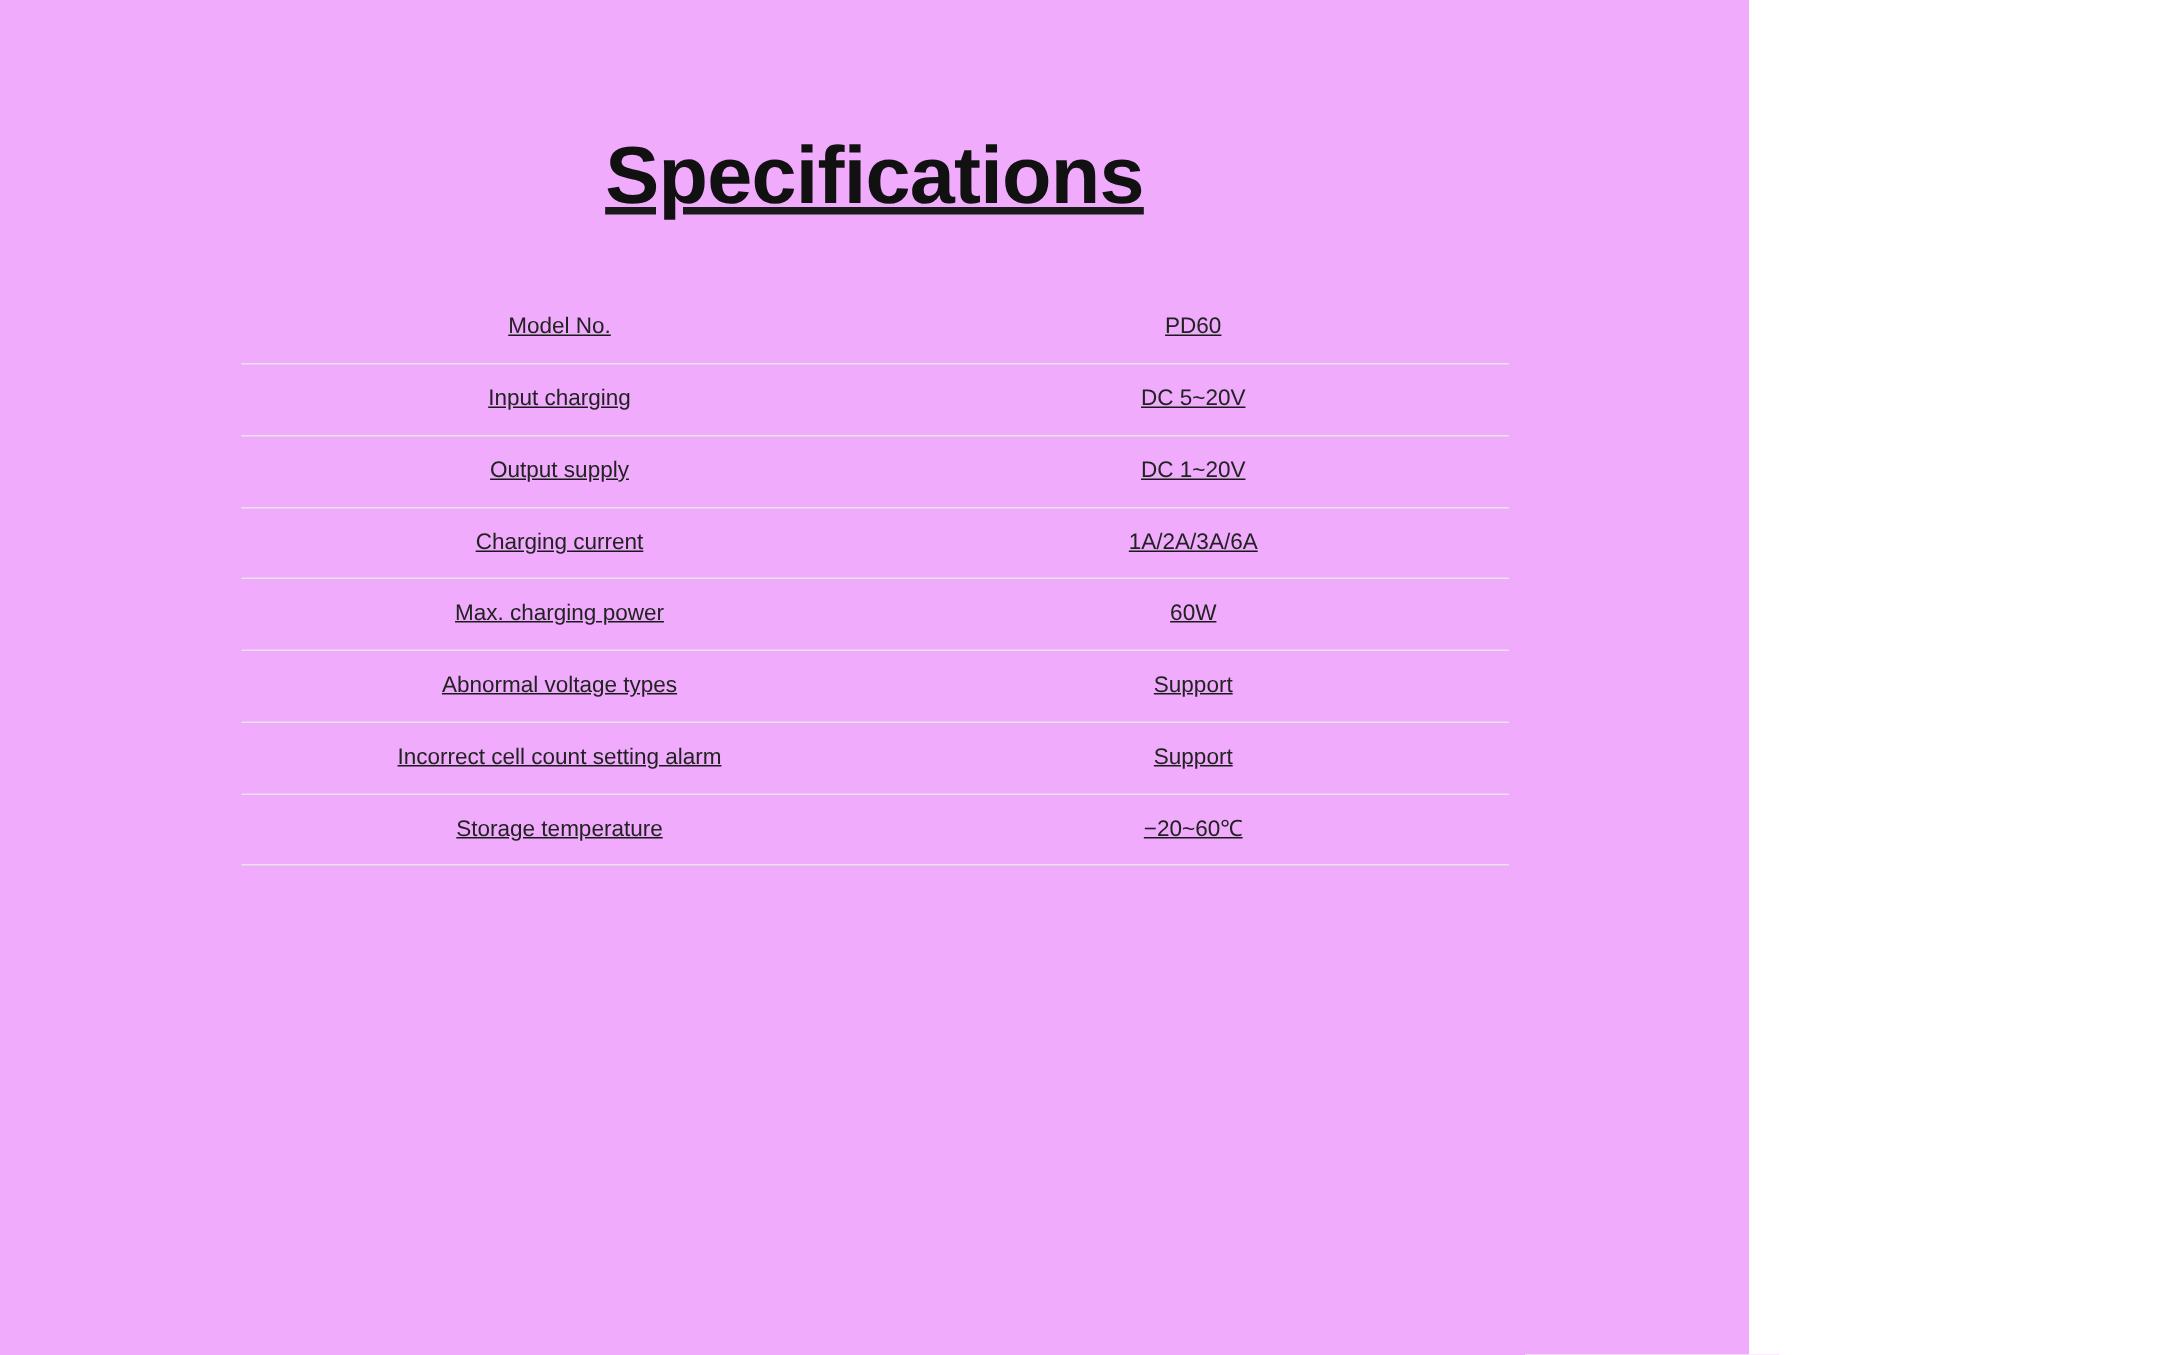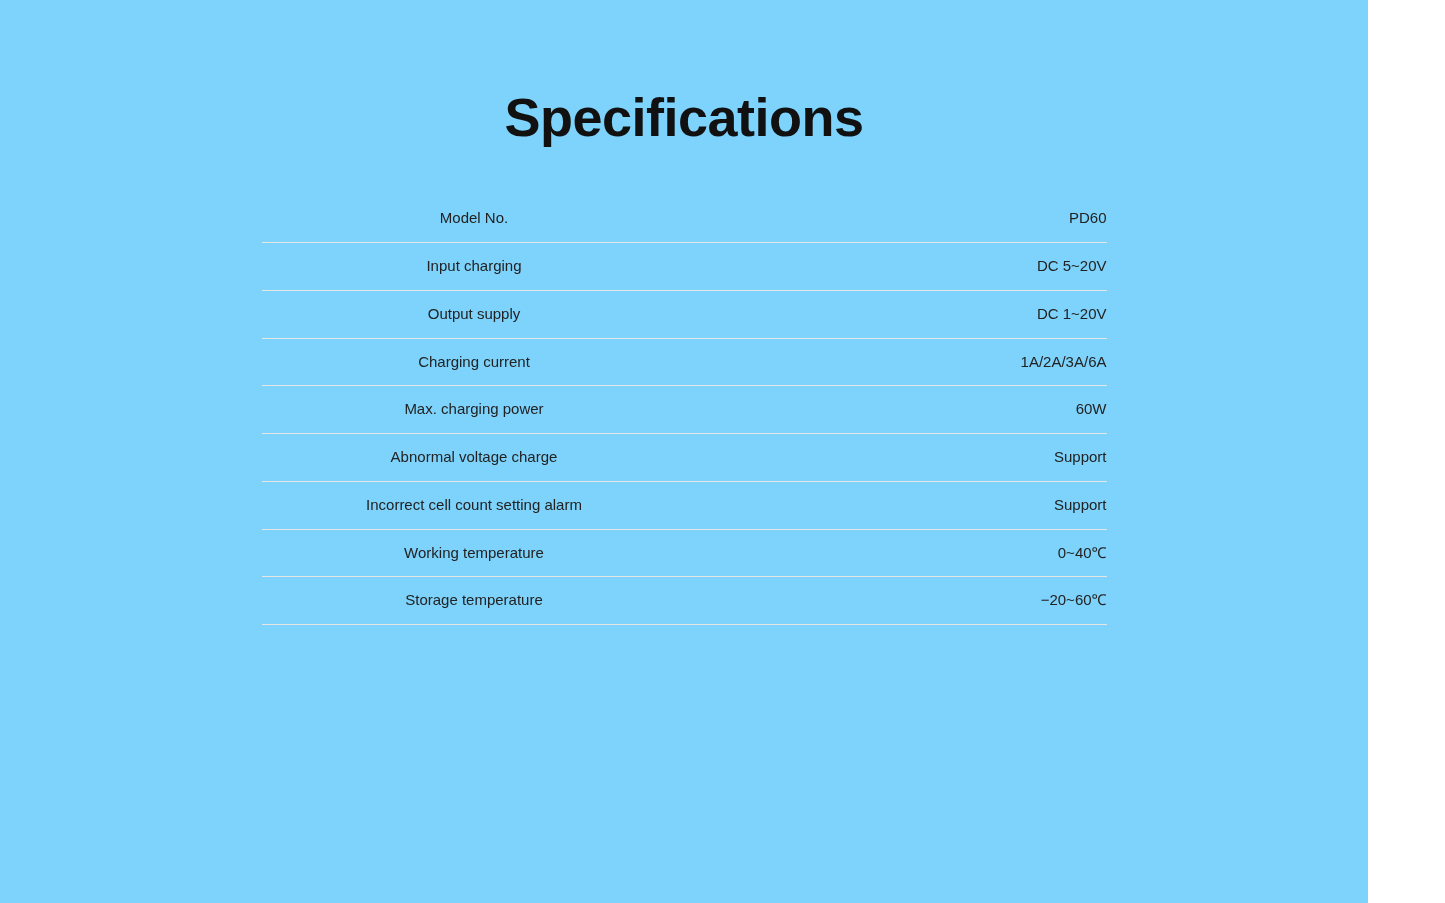--- a/index.html
+++ b/index.html
@@ -8,25 +8,26 @@
     background: #ffffff;
   }
   body {
     width: 1445px;
     height: 903px;
     font-family: "Liberation Sans", sans-serif;
     color: #1a1a1a;
     -webkit-font-smoothing: antialiased;
   }
   .page {
-    width: 1368px;
+    width: 1166px;
     height: 903px;
     position: relative;
     box-sizing: border-box;
-    background: #7dd3fc;
+    background: #f0abfc;
+    text-decoration: underline;
   }
   .title {
     text-align: center;
     font-size: 54px;
     font-weight: 700;
     letter-spacing: -0.5px;
     color: #111111;
     margin: 0;
     padding-top: 88px;
     line-height: 1.1;
@@ -51,21 +52,21 @@
     color: #222;
   }
   td.label {
     width: 425px;
     text-align: center;
     padding-right: 18px;
     color: #222;
     white-space: nowrap;
   }
   td.value {
-    text-align: right;
+    text-align: center;
     padding-left: 18px;
     color: #222;
   }
   .value-line {
     display: block;
   }
   .value-line + .value-line {
     margin-top: 27px;
   }
 </style>
@@ -102,35 +103,29 @@
               <span class="value-line">1A/2A/3A/6A</span>
             </td>
           </tr>
           <tr>
             <td class="label">Max. charging power</td>
             <td class="value">
               <span class="value-line">60W</span>
             </td>
           </tr>
           <tr>
-            <td class="label">Abnormal voltage charge</td>
+            <td class="label">Abnormal voltage types</td>
             <td class="value">
               <span class="value-line">Support</span>
             </td>
           </tr>
           <tr>
             <td class="label">Incorrect cell count setting alarm</td>
             <td class="value">
               <span class="value-line">Support</span>
-            </td>
-          </tr>
-          <tr>
-            <td class="label">Working temperature</td>
-            <td class="value">
-              <span class="value-line">0~40℃</span>
             </td>
           </tr>
           <tr>
             <td class="label">Storage temperature</td>
             <td class="value">
               <span class="value-line">−20~60℃</span>
             </td>
           </tr>
         </tbody>
     </table>

